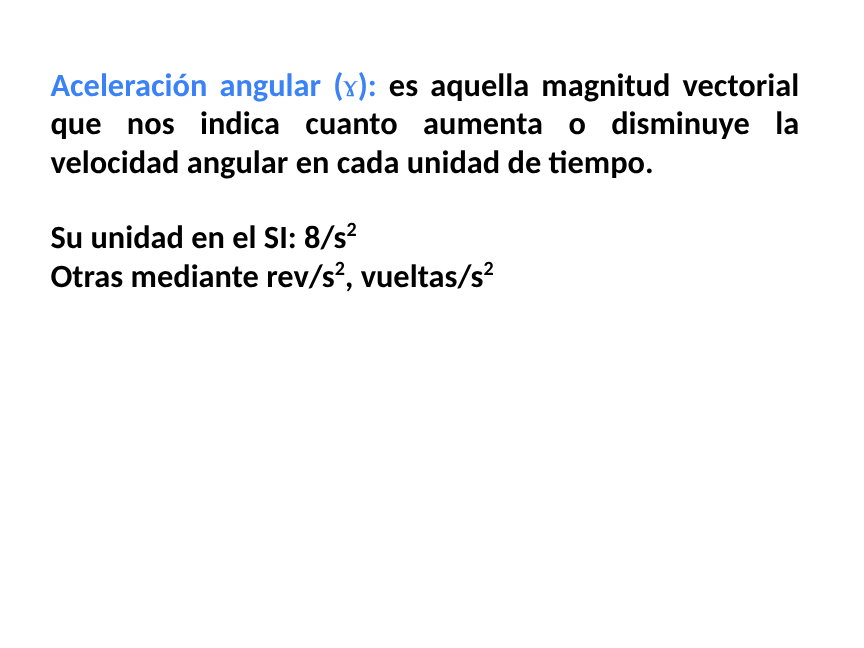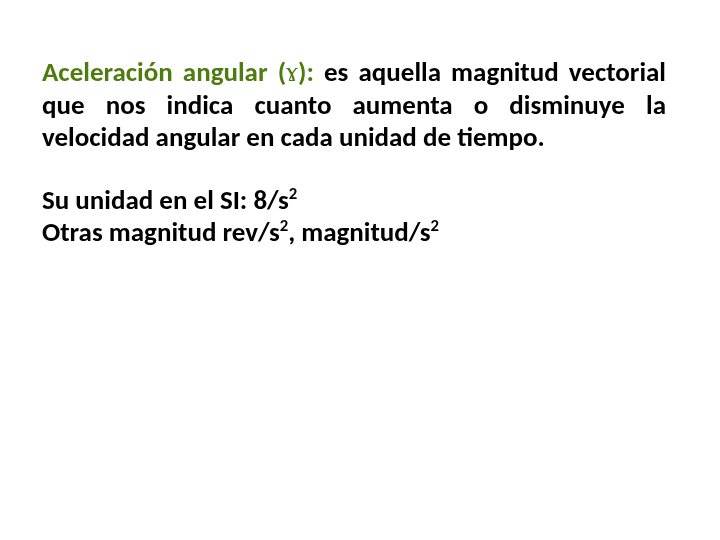--- a/index.html
+++ b/index.html
@@ -19,35 +19,35 @@
   .para {
     font-size: 27px;
     line-height: 1.18;
     font-weight: 700;
     color: #000;
     text-align: justify;
     text-justify: inter-word;
     margin: 0;
   }
   .term {
-    color: #4d7c0f;
+    color: #3b82f6;
   }
   .sup {
     font-size: 0.62em;
     vertical-align: super;
     line-height: 0;
   }
   .alpha {
     font-family: "Times New Roman", serif;
     font-weight: 400;
   }
 </style>
 </head>
 <body>
 
 <div class="slide">
   <p class="para">
     <span class="term"><span>Aceleración angular (</span><span class="alpha">ɤ</span><span>):</span></span><span> es aquella magnitud vectorial que nos indica cuanto aumenta o disminuye la velocidad angular en cada unidad de tiempo.</span><br>
     <br>
     <span>Su unidad en el SI: 8/s</span><span class="sup">2</span><br>
-    <span>Otras magnitud rev/s</span><span class="sup">2</span><span>, magnitud/s</span><span class="sup">2</span>
+    <span>Otras mediante rev/s</span><span class="sup">2</span><span>, vueltas/s</span><span class="sup">2</span>
   </p>
 </div>
 
 </body></html>

